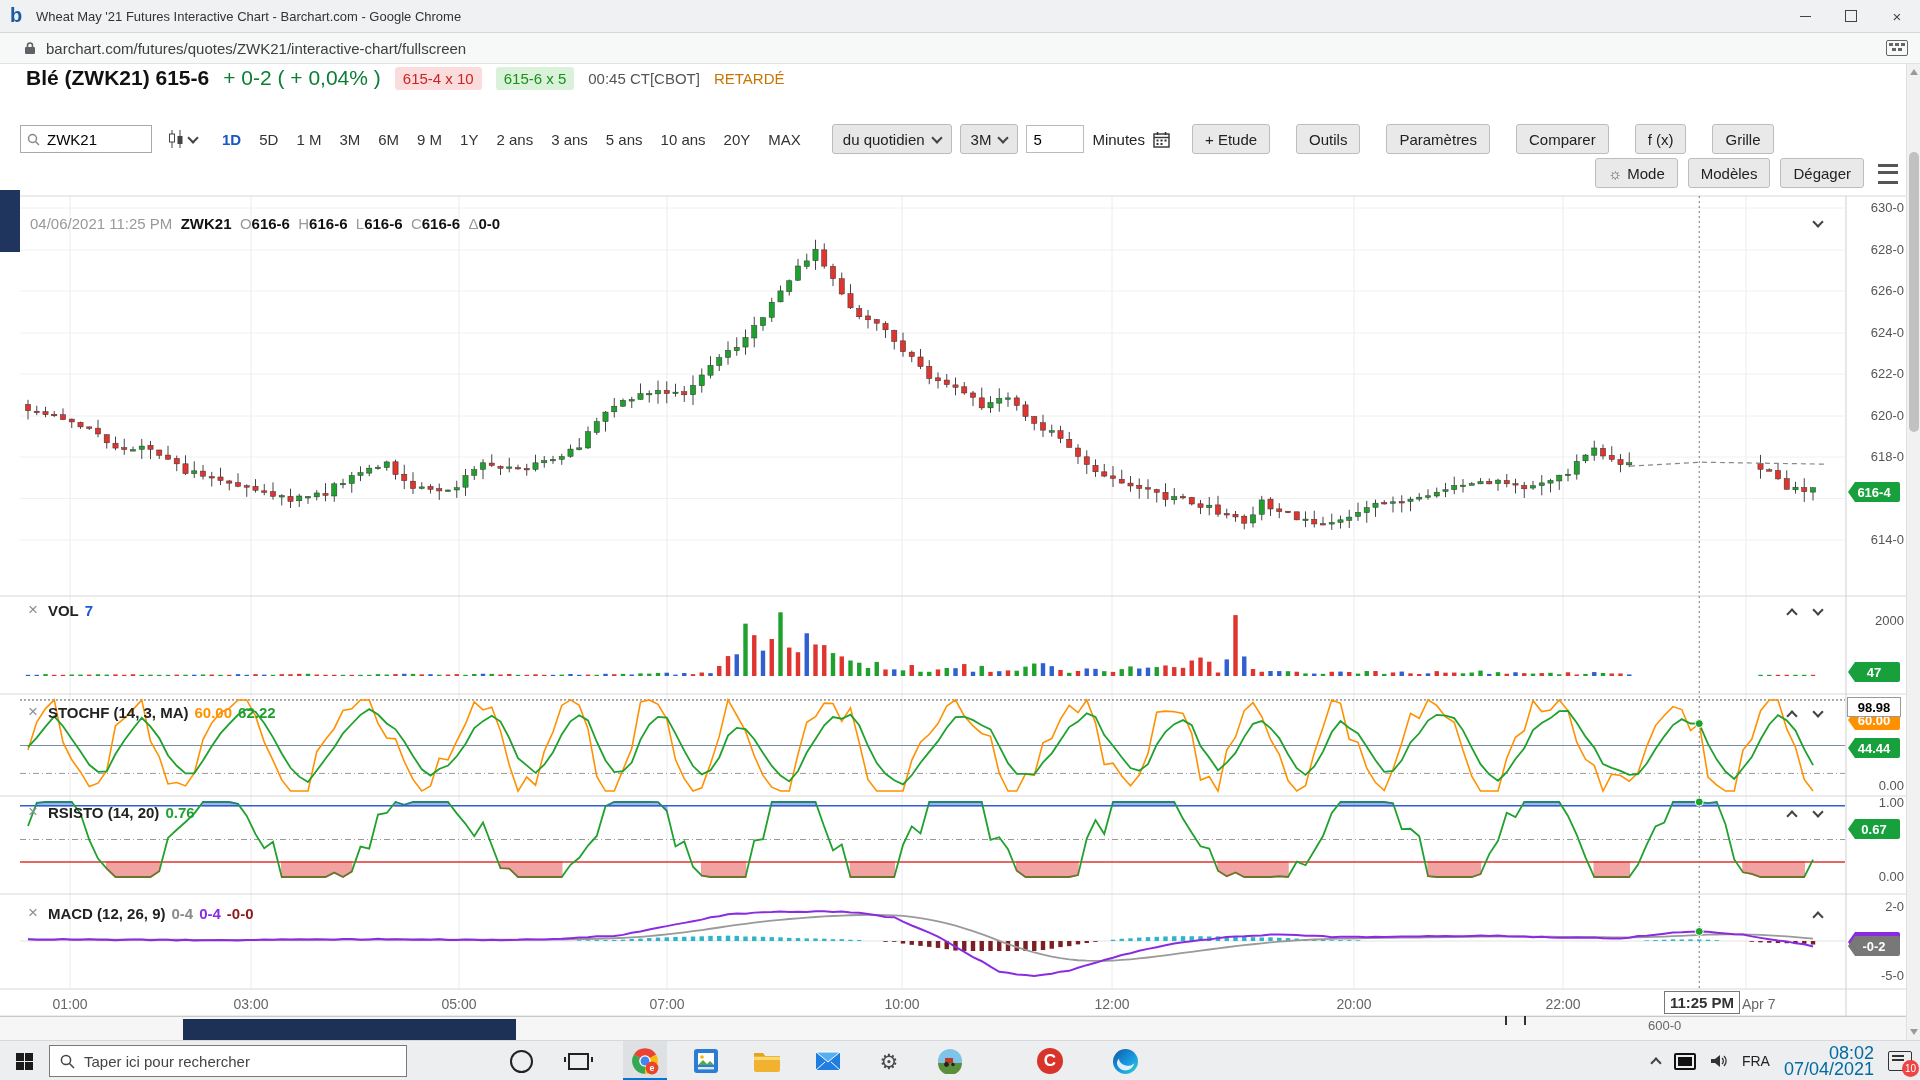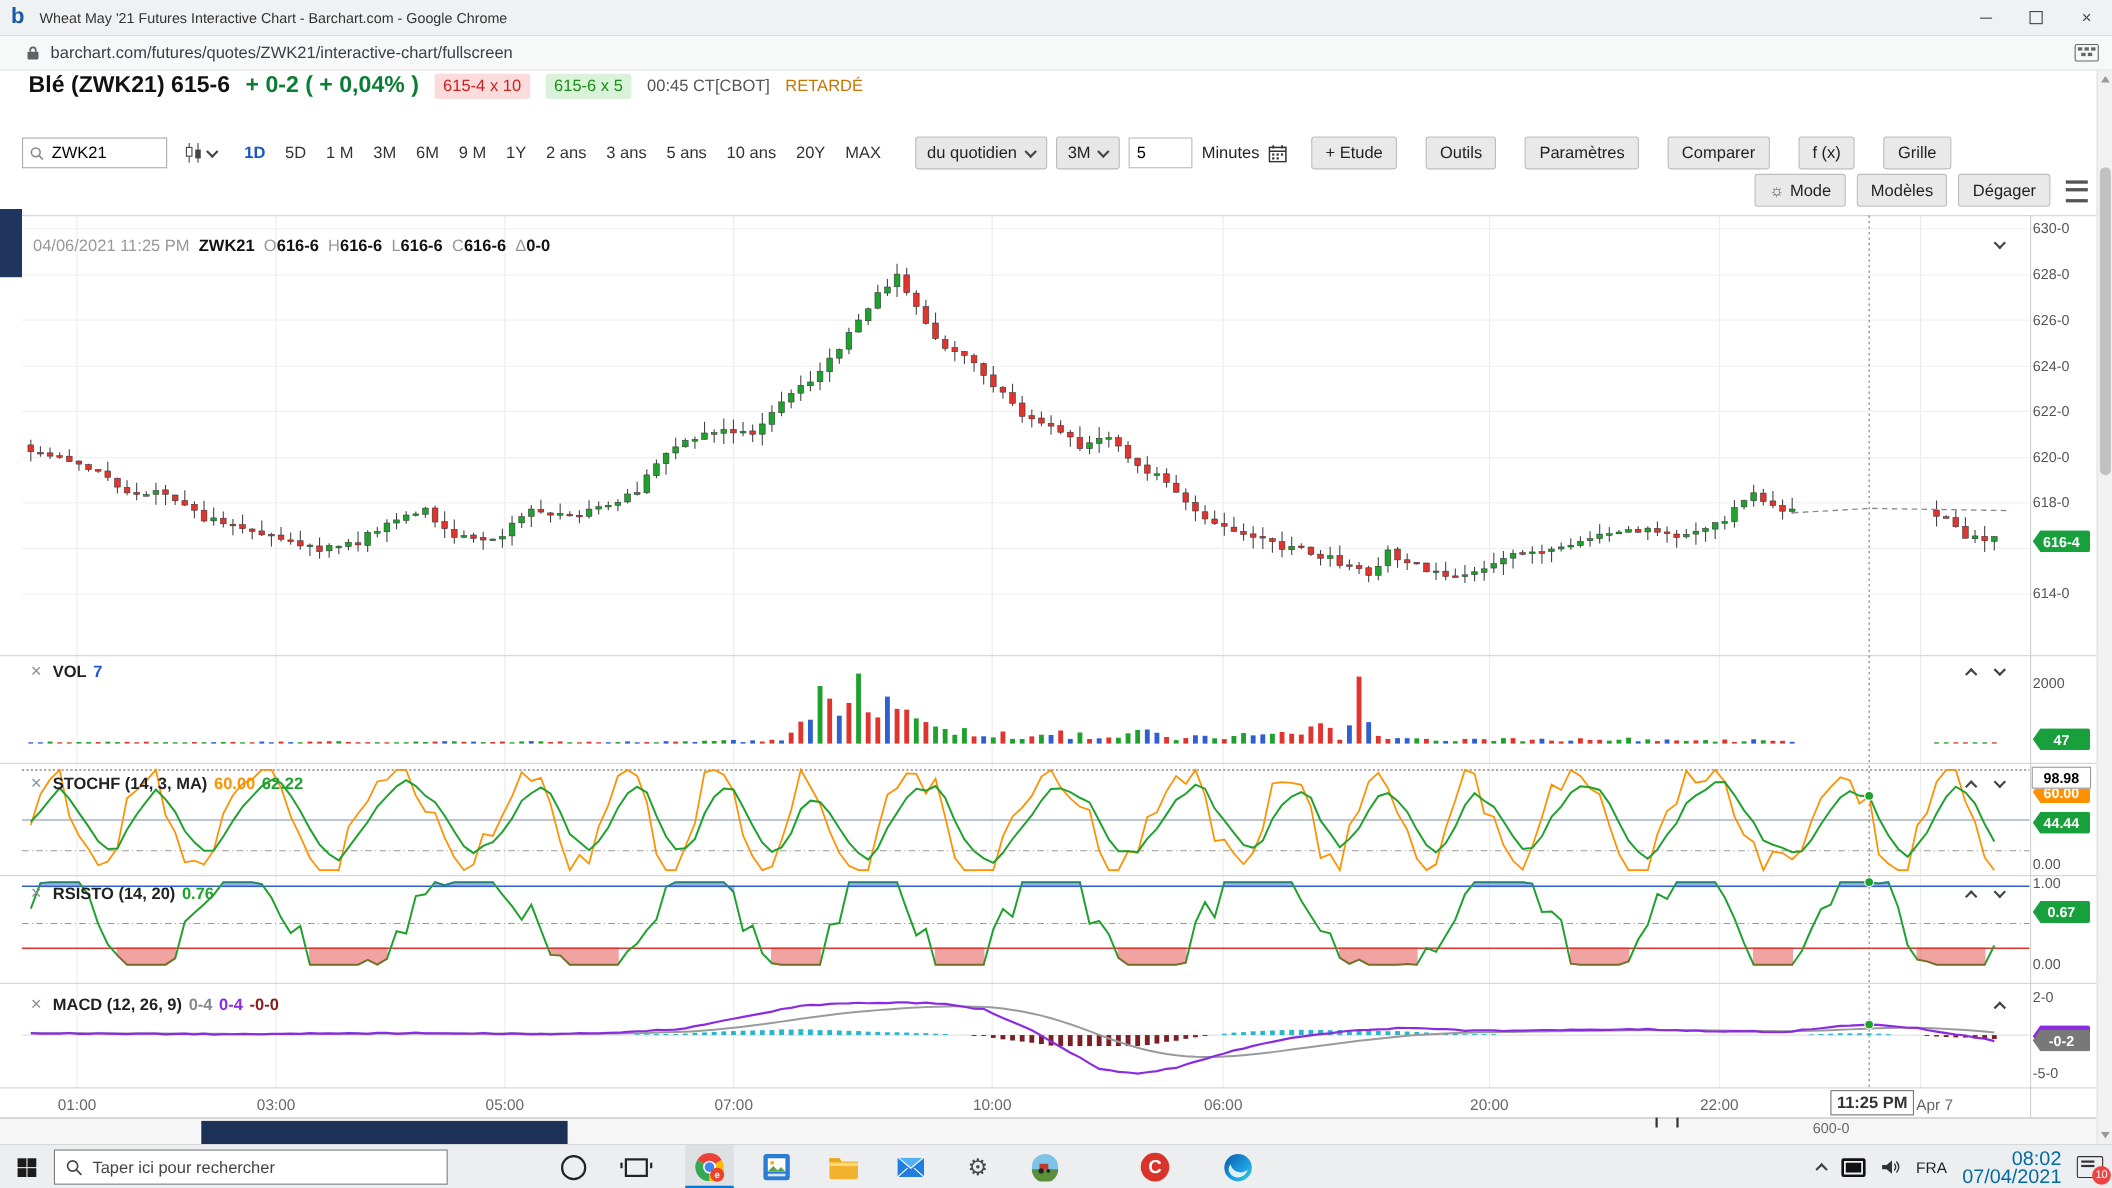--- a/index.html
+++ b/index.html
@@ -16,21 +16,21 @@
   .maxglyph{width:10px;height:10px;border:1px solid #444}
   .urlbar{position:absolute;left:0;top:33px;width:1920px;height:31px;background:#f7f8f8;
           border-bottom:1px solid #e3e3e3;display:flex;align-items:center;box-sizing:border-box}
   .urltext{font-size:15px;color:#3c4043;margin-left:10px}
   .lock{margin-left:24px}
   .kbd-icon{margin-left:auto;margin-right:12px;width:20px;height:14px;border:1px solid #666;border-radius:2px;position:relative}
   .kbd-icon:before{content:"";position:absolute;left:2px;top:2px;width:4px;height:3px;background:#666;box-shadow:6px 0 0 #666,12px 0 0 #666,3px 5px 0 #666,9px 5px 0 #666}
   
   .qhead{position:absolute;left:26px;top:66px;display:flex;align-items:center;gap:14px}
   .qtitle{font-size:21px;font-weight:bold;color:#111}
-  .qchange{font-size:21px;font-weight:bold;color:#0c7d34}
+  .qchange{font-size:21px;font-weight:normal;color:#0c7d34}
   .bidbadge{background:#fbdcdc;color:#cc2222;font-size:15px;padding:3px 8px;border-radius:3px}
   .askbadge{background:#d9f2d9;color:#1a8f1a;font-size:15px;padding:3px 8px;border-radius:3px}
   .sess{font-size:15px;color:#555}
   .delayed{font-size:15px;color:#c77500}
   
   .toolbar{position:absolute;left:20px;top:122px;height:34px;display:flex;align-items:center;gap:8px}
   .searchbox{width:118px;height:26px;border:1px solid #aaa;background:#fff;display:flex;align-items:center;padding:0 6px;gap:5px}
   .searchbox input{border:0;outline:0;width:80px;font-size:15px;font-family:inherit;background:transparent}
   .ctype{display:flex;align-items:center;gap:5px;margin:0 8px}
   .chev{display:inline-block;width:6px;height:6px;border-right:2px solid #444;border-bottom:2px solid #444;transform:rotate(45deg);margin-top:-3px}
@@ -53,21 +53,21 @@
   #chart-wrap{position:absolute;left:0;top:0;width:1920px;height:1080px;pointer-events:none}
   #chart-svg{position:absolute;left:0;top:0}
   .navy-tab{position:absolute;left:0;top:190px;width:20px;height:62px;background:#20355e}
   .ohlc{position:absolute;left:30px;top:215px;font-size:15px;color:#222;white-space:nowrap}
   .ohlc .dim{color:#999}
   .ohlc b{font-weight:bold;color:#111}
   .plabel{position:absolute;left:28px;font-size:15px;font-weight:bold;color:#222;display:flex;gap:6px;align-items:center;white-space:nowrap}
   .plabel .x{color:#8a8f98;font-weight:normal;font-size:17px;margin-right:4px}
   .v-blue{color:#1a56db}.v-orange{color:#ff9100}.v-green{color:#1fa12e}.v-gray{color:#8a8a8a}
   .v-purple{color:#8a2be2}.v-maroon{color:#8b1a1a}
-  .tick{position:absolute;font-size:13px;color:#555;width:56px;text-align:left}
+  .tick{position:absolute;font-size:13px;color:#555;width:56px;text-align:right}
   .pricebadge{position:absolute;left:1848px;width:52px;height:20px;color:#fff;font-weight:bold;font-size:13px;
       display:flex;align-items:center;justify-content:center;border-radius:2px;
       clip-path:polygon(0 50%,7px 0,100% 0,100% 100%,7px 100%)}
   .bg-green{background:#18a03c}.bg-orange{background:#ff9100}.bg-gray{background:#787878}.bg-purple{background:#8a2be2}
   .whitebox{position:absolute;left:1847px;width:54px;height:20px;background:#fff;border:1px solid #999;
       color:#000000;font-weight:bold;font-size:13px;display:flex;align-items:center;justify-content:center;box-sizing:border-box}
   .caret{position:absolute;color:#666}
   .xtick{position:absolute;top:996px;font-size:14px;color:#666;transform:translateX(-50%)}
   .xtooltip{position:absolute;left:1664px;top:991px;width:76px;height:23px;background:#fff;border:1px solid #777;
       font-size:15px;font-weight:bold;color:#333;display:flex;align-items:center;justify-content:center;box-sizing:border-box}
@@ -1031,21 +1031,21 @@
   <span class="caret" style="left:1788px;top:806px"><span class="chev up"></span></span>
   <span class="caret" style="left:1814px;top:802px"><span class="chev"></span></span>
   <span class="caret" style="left:1814px;top:907px"><span class="chev up"></span></span>
 
   <div id="time-axis" style="pointer-events:auto">
       <span class="xtick" style="left: 70px;">01:00</span>
       <span class="xtick" style="left: 251px;">03:00</span>
       <span class="xtick" style="left: 459px;">05:00</span>
       <span class="xtick" style="left: 667px;">07:00</span>
       <span class="xtick" style="left: 902px;">10:00</span>
-      <span class="xtick" style="left: 1112px;">06:00</span>
+      <span class="xtick" style="left: 1112px;">12:00</span>
       <span class="xtick" style="left: 1354px;">20:00</span>
       <span class="xtick" style="left: 1563px;">22:00</span>
     </div>
   <div class="aprlabel">Apr 7</div>
   <div class="xtooltip">11:25 PM</div>
 
   <div class="strip">
     <div class="navy"></div>
   </div>
   <div class="striptick" style="left:1505px"></div>

